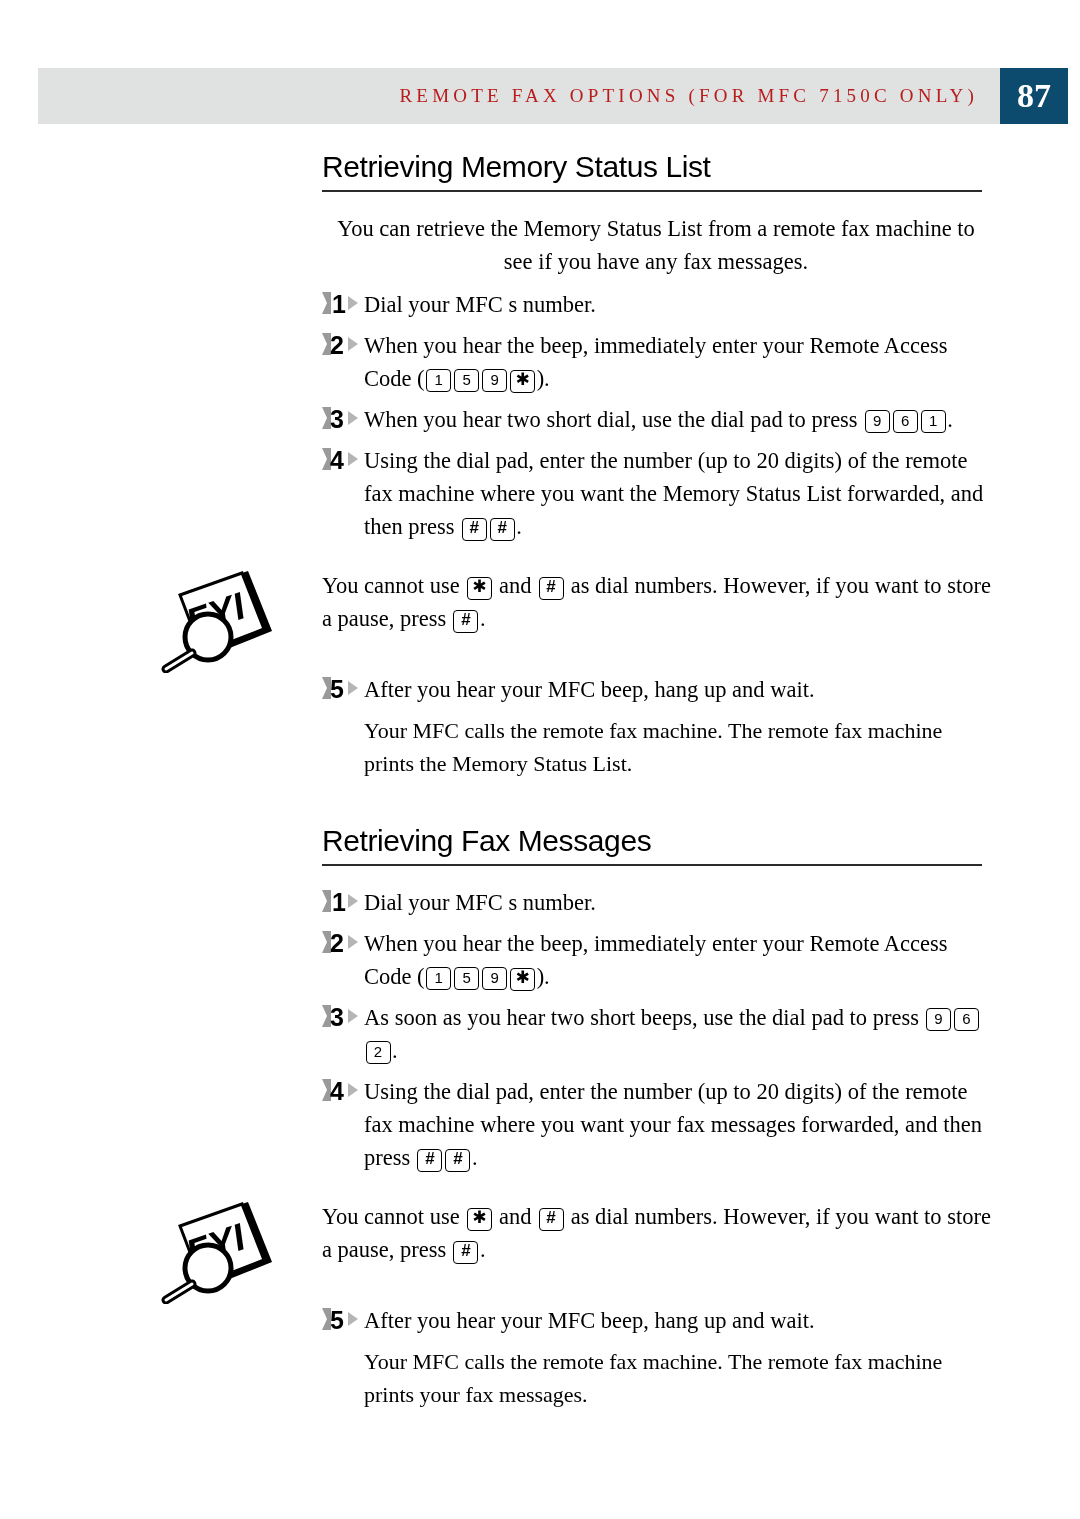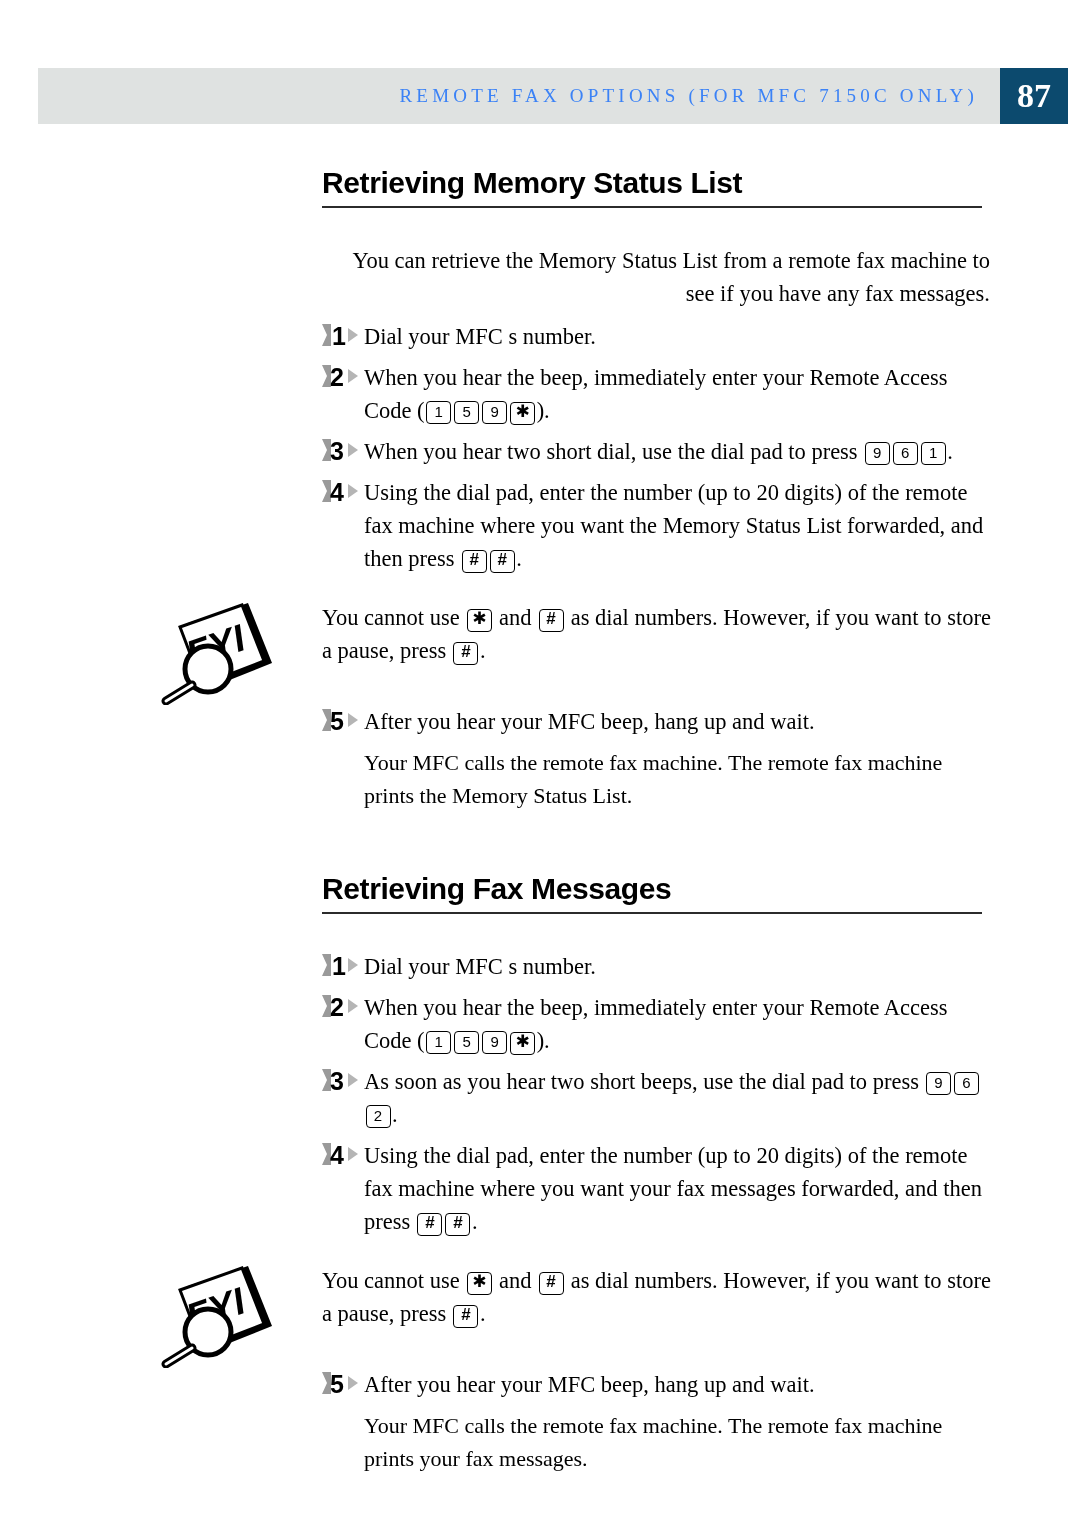--- a/index.html
+++ b/index.html
@@ -36,21 +36,21 @@
     position: absolute;
     left: 0;
     top: 0;
     width: 940px;
     height: 56px;
     line-height: 56px;
     text-align: right;
     font-family: "Liberation Serif", "DejaVu Serif", serif;
     font-size: 19px;
     letter-spacing: 4.2px;
-    color: #3b82f6;
+    color: #b91c1c;
     white-space: nowrap;
     overflow: hidden;
   }
   .page-number-box {
     position: absolute;
     left: 962px;
     top: 0;
     width: 68px;
     height: 56px;
     background: #0c4a6e;
@@ -69,38 +69,38 @@
     left: 0;
     top: 150px;
     width: 1080px;
   }
 
   .section {
     position: relative;
   }
 
   h2.section-heading {
-    margin: 16px;
+    margin: 0;
     padding: 0 0 6px 0;
     font-family: "Liberation Sans", "DejaVu Sans", sans-serif;
-    font-weight: bold;
+    font-weight: normal;
     font-size: 30px;
     letter-spacing: -0.4px;
     color: #000000;
     border-bottom: 2px solid #2b2b2b;
     width: 660px;
     margin-left: 322px;
   }
 
   .para {
     margin-left: 322px;
     width: 668px;
     font-size: 22.5px;
     line-height: 33px;
-    text-align: right;
+    text-align: center;
   }
 
   
   .step {
     position: relative;
     margin-left: 322px;
     width: 668px;
     padding-left: 42px;
     font-size: 22.5px;
     line-height: 33px;

